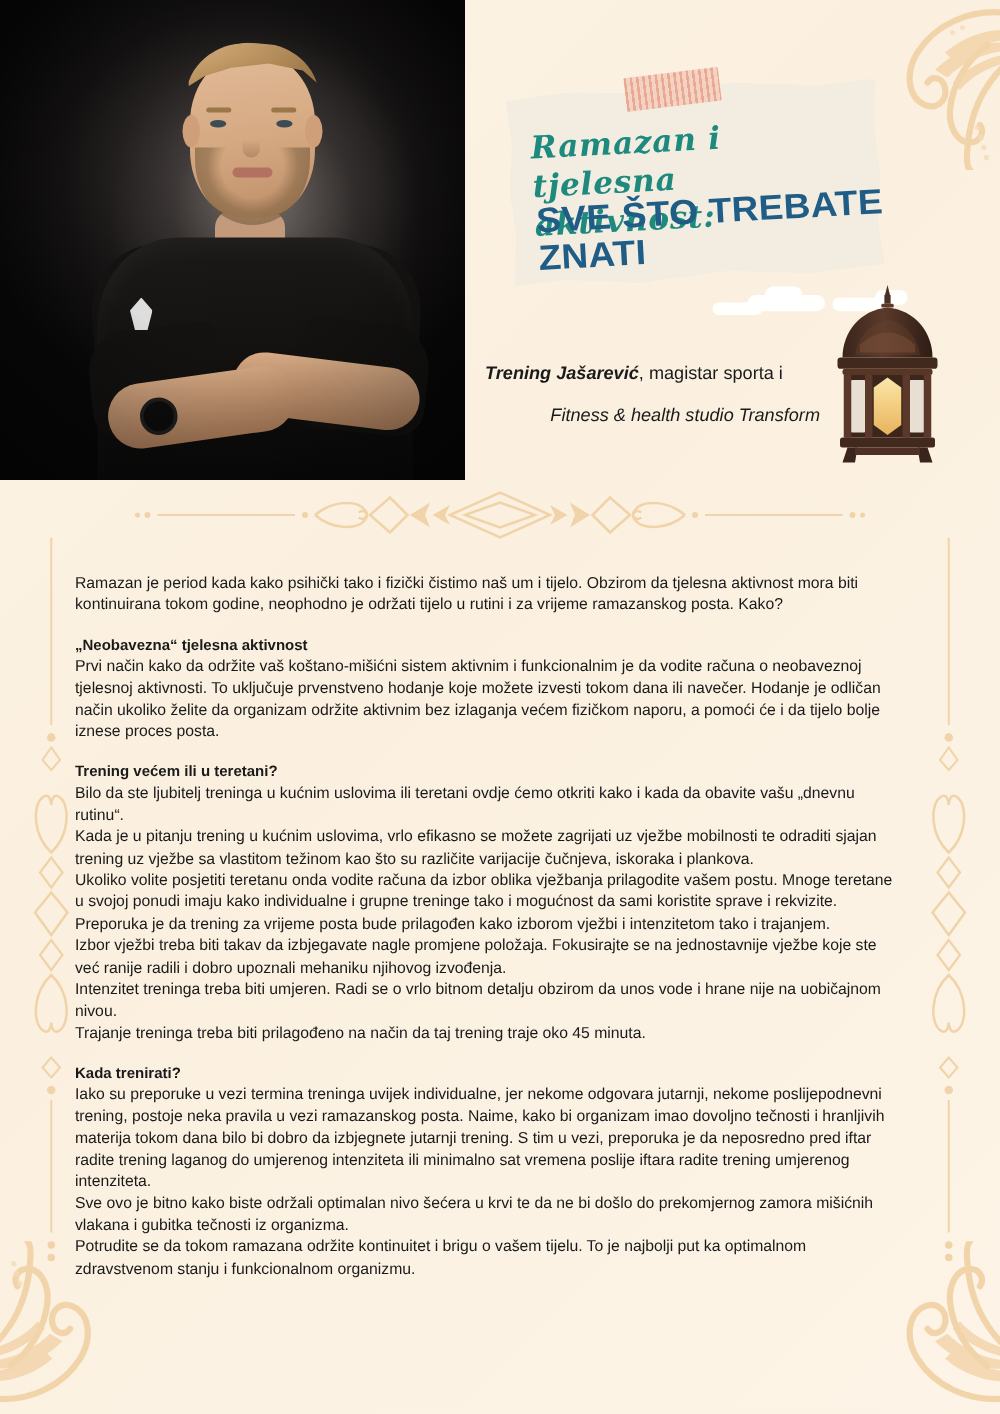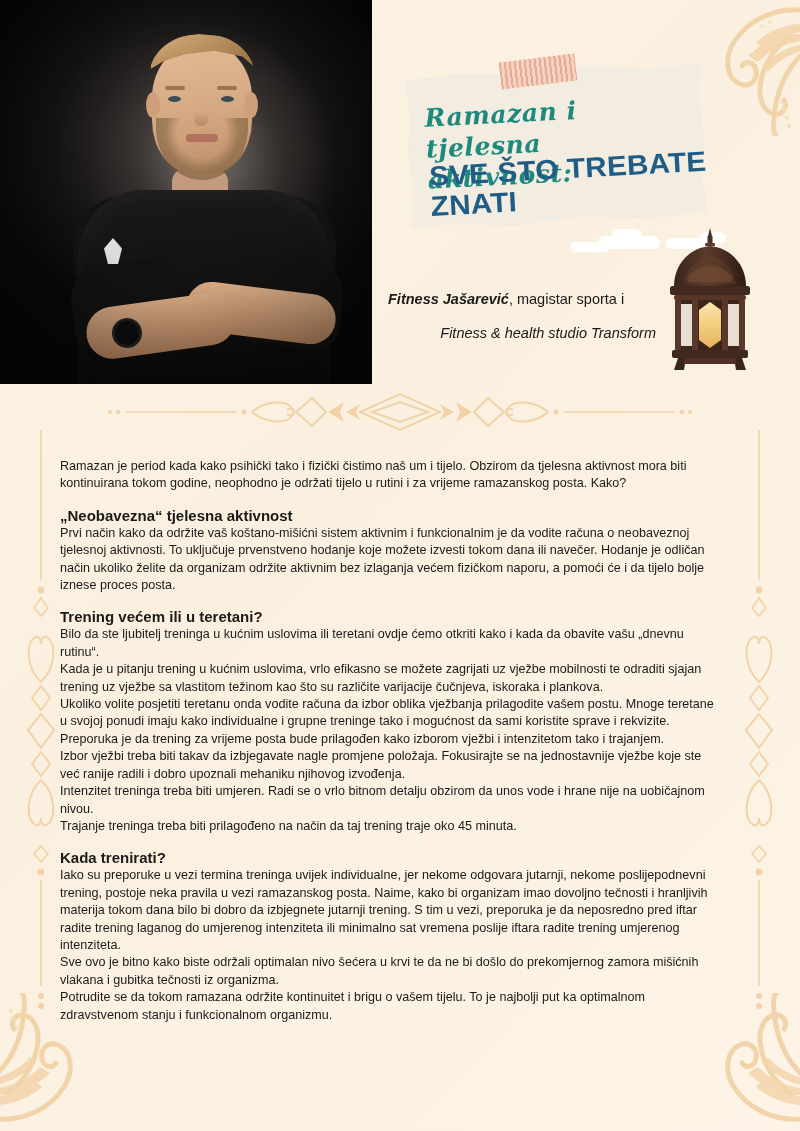--- a/index.html
+++ b/index.html
@@ -162,21 +162,21 @@
 
   
   .divider { position:absolute; left: 60px; top: 392px; width: 680px; height: 40px; }
   .divider svg { width:100%; height:100%; display:block; }
 
   
   .article {
     position:absolute; left: 60px; top: 458px; width: 660px;
     font-size: 12.6px; line-height: 17.4px; color: #1a1a1a;
   }
-  .article h3 { font-size: 15px; font-weight: 700; margin: 0; line-height: 18px; }
+  .article h3 { font-size: 12px; font-weight: 700; margin: 0; line-height: 18px; }
   .article p { margin: 0; }
   .block { margin-bottom: 14px; }
   .block:last-child { margin-bottom: 0; }
 </style>
 </head>
 <body>
 
 <div class="page">
 
   <div class="corner corner-tr">
@@ -357,21 +357,21 @@
 
         <rect x="14" y="124" width="76" height="8" rx="2" fill="#42291e"></rect>
         <path d="M20 132 L16 144 L26 144 L28 132 Z" fill="#3a241b"></path>
         <path d="M84 132 L88 144 L78 144 L76 132 Z" fill="#3a241b"></path>
         <rect x="26" y="132" width="52" height="6" fill="#4e3124"></rect>
       </svg>
     </div>
 
     <div class="byline">
       <div class="line">
-        <span class="name">Fitness Jašarević</span><span>, magistar sporta i</span>
+        <span class="name">Trening Jašarević</span><span>, magistar sporta i</span>
       </div>
       <div class="line studio">Fitness &amp; health studio Transform</div>
     </div>
   </div>
 
   <div class="divider">
     <svg viewBox="0 0 680 40" xmlns="http://www.w3.org/2000/svg">
       <g stroke="#f0d3a8" fill="none" stroke-width="1.5">
         <line x1="66" y1="20" x2="176" y2="20"></line>
         <line x1="504" y1="20" x2="614" y2="20"></line>

